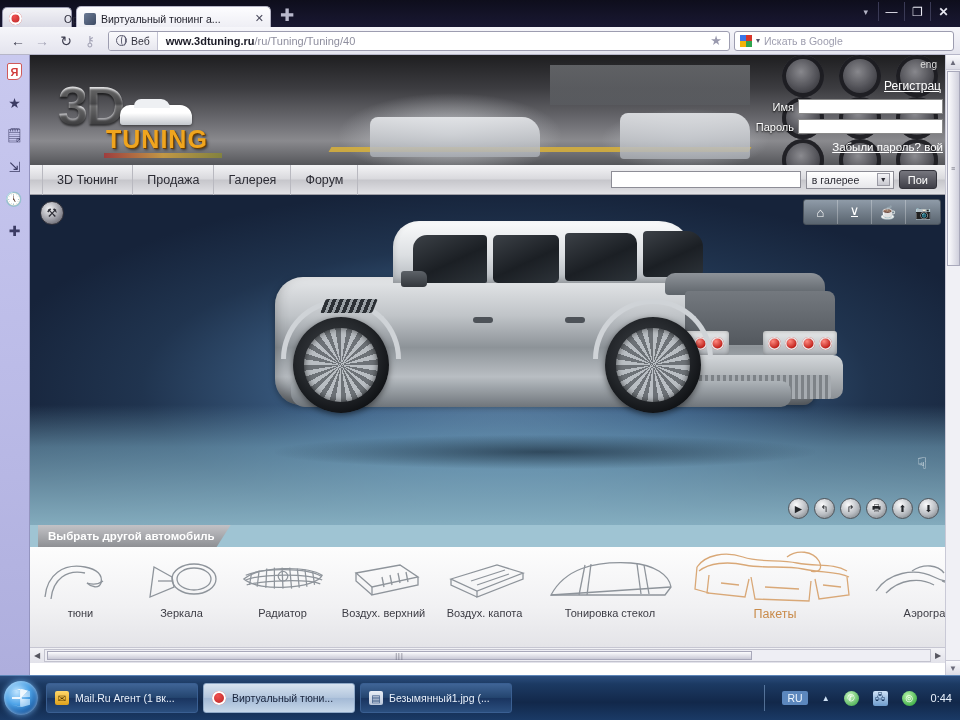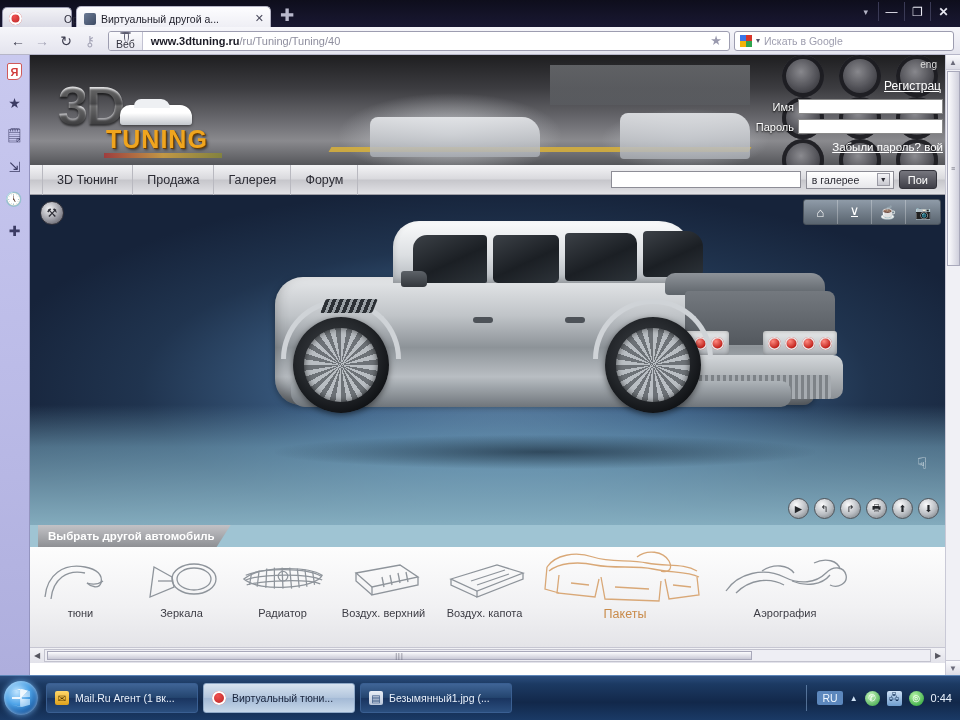--- a/index.html
+++ b/index.html
@@ -75,21 +75,21 @@
   .nav-ic.dim { color:#a6a6b8; }
   .urlbox {
     flex:1 1 auto; height:20px; margin:0 4px 0 6px;
     background:#fff; border:1px solid #9d9db0; border-radius:3px;
     display:flex; align-items:center; overflow:hidden;
   }
   .web-badge {
     display:flex;align-items:center;gap:4px;
     padding:0 7px; height:18px;
     background:linear-gradient(180deg,#fbfbfd,#e7e7ef);
-    border-right:1px solid #c2c2d2; color:#33333f; font-size:10.5px;flex-direction:column;
+    border-right:1px solid #c2c2d2; color:#33333f; font-size:10.5px;
   }
   .globe {
     width:11px;height:11px;border-radius:50%;
     border:1.4px solid #5a5a6e; position:relative;
   }
   .globe:after{content:"";position:absolute;left:3.5px;top:-1.4px;width:3px;height:11px;border-left:1.3px solid #5a5a6e;border-right:1.3px solid #5a5a6e;border-radius:50%;}
   .url-text { padding-left:8px; font-size:11px; color:#8e8e9e; white-space:nowrap; }
   .url-text b { color:#1b1b26; font-weight:bold; }
   .star { margin-left:auto; padding:0 7px; color:#9a9aae; font-size:13px; }
   .searchbox {
@@ -457,21 +457,21 @@
   }
   .tb-item.active {
     background:linear-gradient(180deg,#d7e3f0 0%,#b3c6dd 48%,#a4bad6 52%,#c7d8ea 100%);
     color:#17223a; border:1px solid #8fa9c8;
   }
   .tb-text{white-space:nowrap;overflow:hidden;text-overflow:ellipsis;}
   .tb-ic{width:14px;height:14px;flex:0 0 auto;border-radius:2px;display:flex;align-items:center;justify-content:center;font-size:10px;}
   .tb-ic.mail{background:linear-gradient(180deg,#ffd76a,#e0a21c);color:#5b3c00;}
   .tb-ic.opera{background:radial-gradient(circle at 40% 35%,#f05050,#a81818);border-radius:50%;box-shadow:inset 0 0 0 2px #fff;}
   .tb-ic.img{background:linear-gradient(180deg,#e9eef6,#b9c6da);color:#2a4a7a;}
-  .tray { margin-left:auto; display:flex; align-items:center; gap:7px; padding-right:8px; height:32px; }
+  .tray { margin-left:auto; display:flex; align-items:center; gap:14px; padding-right:8px; height:32px; }
   .tray-divider{width:1px;height:26px;background:rgba(160,195,235,.45);margin-right:3px;}
   .lang { background:#5c87bd; color:#eef5fd; font-size:10.5px; padding:1px 5px; border-radius:2px; }
   .tray-chev{color:#cfe2f5;font-size:8px;}
   .tray-ic{width:15px;height:15px;border-radius:50%;display:flex;align-items:center;justify-content:center;font-size:9px;}
   .tray-ic.a{background:radial-gradient(circle at 38% 32%,#c9f7c0,#2f9e3c);color:#fff;}
   .tray-ic.b{background:linear-gradient(180deg,#cfe2f7,#6e9ccd);color:#17345c;border-radius:2px;}
   .tray-ic.c{background:radial-gradient(circle at 38% 32%,#b6f5a8,#1d9a2c);color:#fff;}
   .clock{color:#eaf3fd;font-size:11px;}
 </style>
 </head>
@@ -480,21 +480,21 @@
 <div id="app">
 
   <div class="win-titlebar">
     <div class="tab-strip">
       <div class="opera-btn">
         <span class="opera-o"></span>
         <span class="opera-label">Opera</span>
       </div>
       <div class="tab">
         <span class="tab-favicon"></span>
-        <span class="tab-title">Виртуальный другой а...</span>
+        <span class="tab-title">Виртуальный тюнинг а...</span>
         <span class="tab-close">✕</span>
       </div>
       <span class="newtab">✚</span>
     </div>
     <div class="win-ctrls">
       <span class="win-chev">▾</span>
       <span class="wbtn">—</span>
       <span class="wbtn">❐</span>
       <span class="wbtn close">✕</span>
     </div>
@@ -725,20 +725,33 @@
             <path class="sk" d="M8 22 L54 8 L80 16 L34 34 Z"></path>
             <path class="sk" d="M34 34 L34 40 L80 22 L80 16"></path>
             <path class="sk" d="M8 22 L8 28 L34 40"></path>
             <path class="sk" d="M28 24 L62 13"></path>
             <path class="sk" d="M34 28 L66 17"></path>
           </svg>
         </div>
         <div class="part-label">Воздух. капота</div>
       </div>
 
+      <div class="part" style="width:150px">
+        <div class="part-ico" style="width:132px">
+          <svg width="130" height="48" viewBox="0 0 130 48">
+            <path class="sk" d="M6 38 C20 12 48 4 86 6 C110 8 124 18 126 30 L120 38 Z"></path>
+            <path class="sk" d="M40 8 L34 38"></path>
+            <path class="sk" d="M46 7 L42 38"></path>
+            <path class="sk" d="M92 7 L96 37"></path>
+            <path class="sk" d="M99 8 L104 37"></path>
+            <path class="sk" d="M6 38 L126 30"></path>
+          </svg>
+        </div>
+        <div class="part-label">Тонировка стекол</div>
+      </div>
 
       <div class="part sel" style="width:180px">
         <div class="part-ico" style="width:170px;height:58px;margin-top:-6px">
           <svg width="168" height="58" viewBox="0 0 168 58">
             <path class="sk-or" d="M6 18 C14 6 34 2 52 8 C70 14 88 10 106 14 C126 18 142 14 156 22"></path>
             <path class="sk-or" d="M8 22 C18 14 36 12 54 16 C74 20 94 16 112 20 C130 24 146 22 158 28"></path>
             <path class="sk-or" d="M18 26 L16 44 L54 48 L58 30"></path>
             <path class="sk-or" d="M60 28 L64 50 L118 52 L120 32"></path>
             <path class="sk-or" d="M124 30 L128 50 L158 46 L156 28"></path>
             <path class="sk-or" d="M6 18 L4 40 L18 44"></path>

